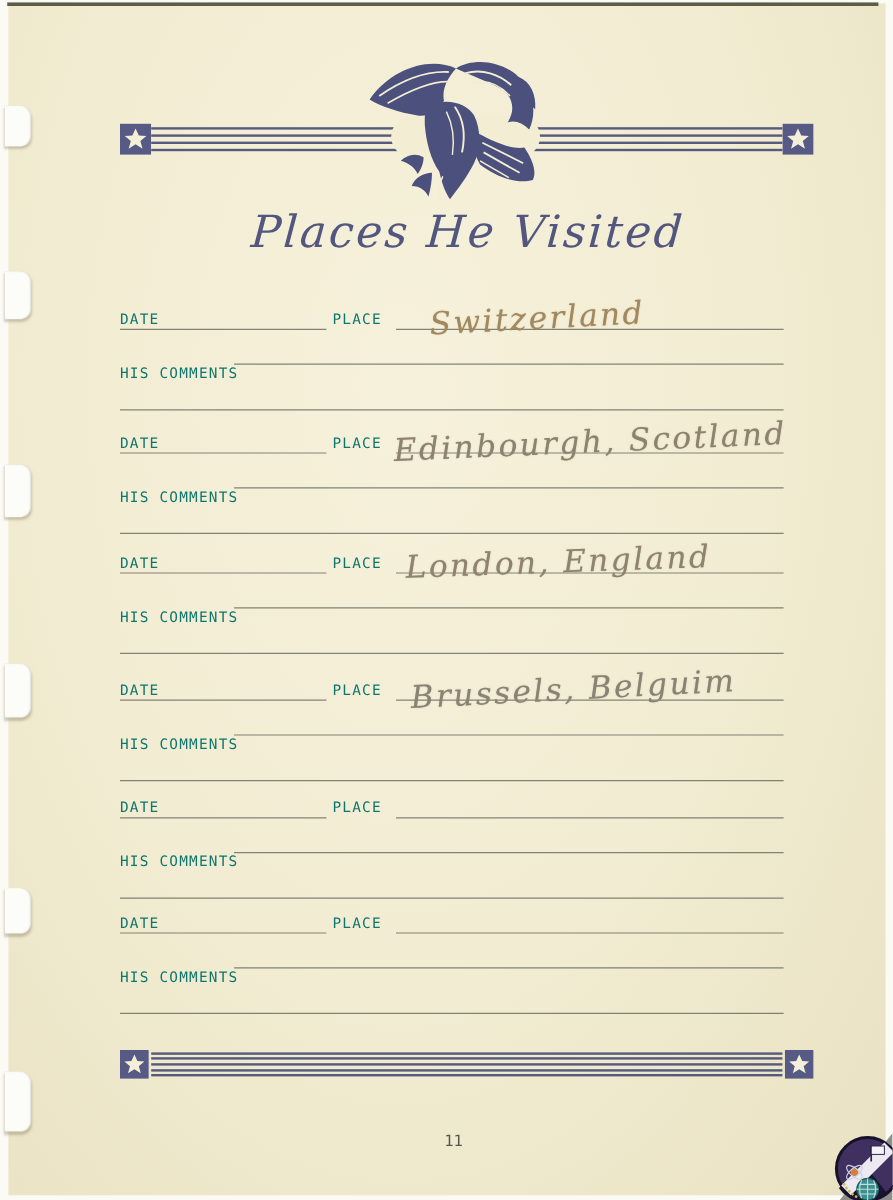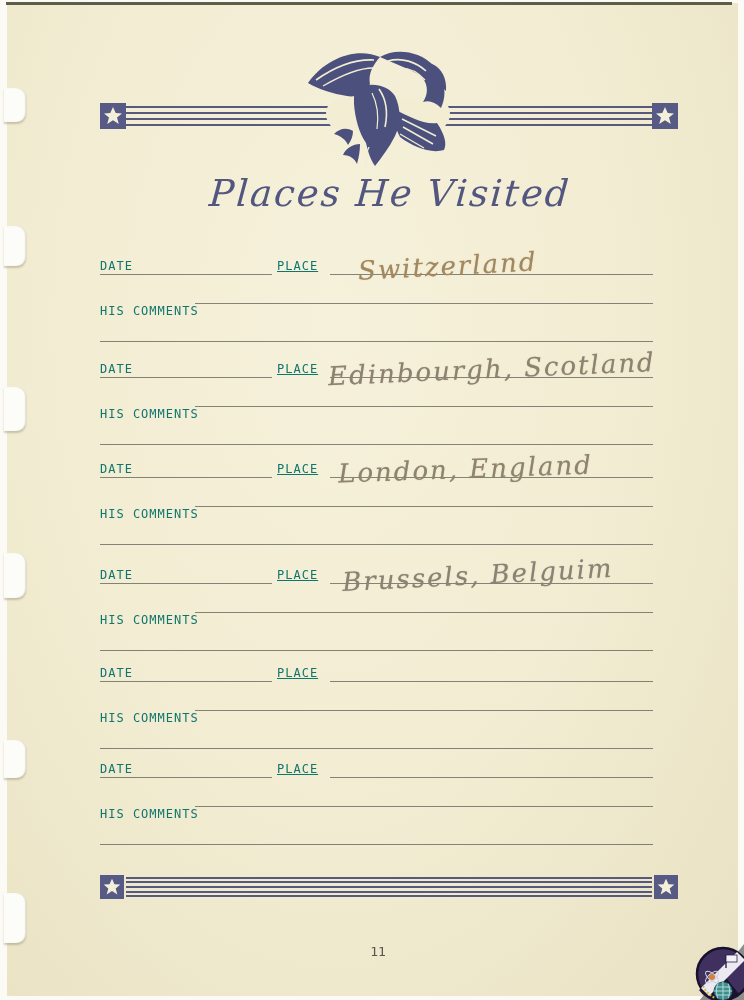--- a/index.html
+++ b/index.html
@@ -37,21 +37,21 @@
   .title{position:absolute;left:100px;top:172px;width:580px;text-align:center;
     font-family:"DejaVu Serif",serif;font-style:italic;font-size:37px;color:#51558031;
     color:#535780;letter-spacing:2px;transform:skewX(-4deg);}
 
   
   .entry{position:absolute;left:100px;width:553px;height:96px;}
   .e1{top:252px}.e2{top:355px}.e3{top:455px}.e4{top:561px}.e5{top:659px}.e6{top:755px}
   .lbl{position:absolute;font-family:"DejaVu Sans Mono","Liberation Mono",monospace;
     font-size:12px;letter-spacing:1px;color:#0f766e;}
   .lbl-date{left:0;top:7px;}
-  .lbl-place{left:177px;top:7px;text-decoration:underline;}
+  .lbl-place{left:177px;top:7px;}
   .lbl-comments{left:0;top:36px;margin-top:16px;}
   .seg{position:absolute;border-bottom:1px solid rgba(88,90,80,.72);}
   .seg-date{left:0;top:0;width:172px;height:22px;}
   .seg-place{left:230px;top:0;width:323px;height:22px;}
   .seg-comments{left:95px;top:29px;width:458px;height:22px;}
   .seg-blank{left:0;top:67px;width:553px;height:22px;}
 
   
   .hand{position:absolute;bottom:-7px;white-space:nowrap;
     font-family:"DejaVu Serif",serif;font-style:italic;font-size:26px;letter-spacing:2px;}

